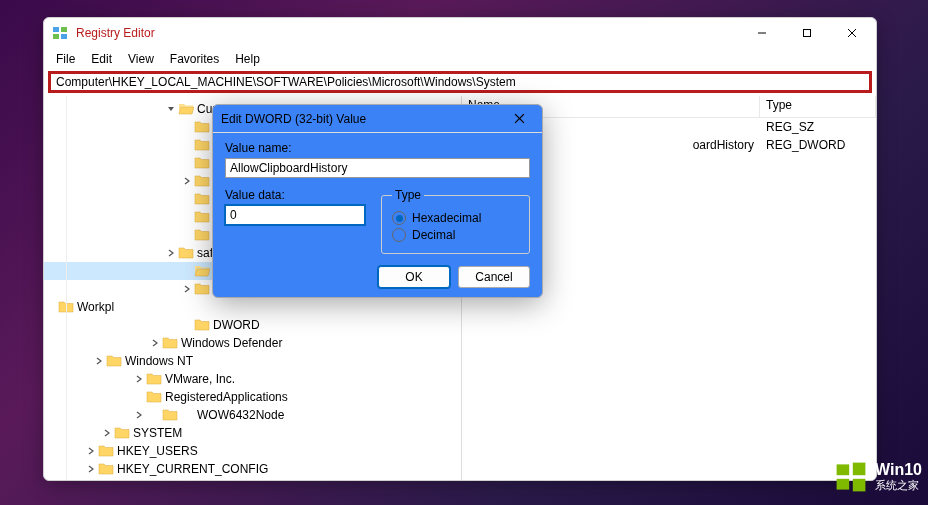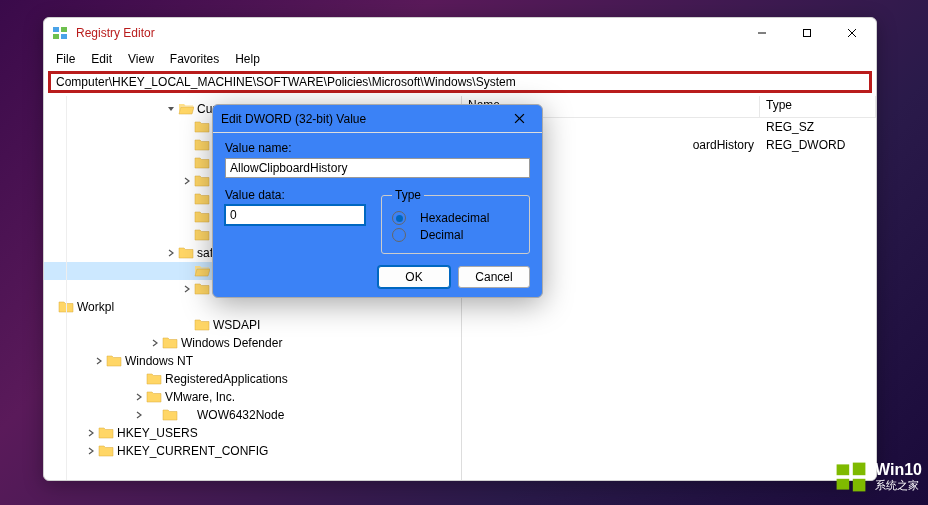--- a/index.html
+++ b/index.html
@@ -40,21 +40,21 @@
 .dialog-title { font-size: 12px; flex: 1; }
 .dialog-close { width: 30px; height: 26px; display: flex; align-items: center; justify-content: center; cursor: pointer; }
 .dialog-body { padding: 8px 12px; font-size: 12px; }
 .field-label { margin-bottom: 3px; }
 .text-input { width: 100%; border: 1px solid #999; padding: 2px 4px; font-size: 12px; font-family: inherit; }
 .text-input.focused { border: 1px solid #0067c0; box-shadow: 0 0 0 1px #0067c0; outline: none; }
 .data-row { display: flex; gap: 16px; margin-top: 10px; }
 .data-col { flex: 1; }
 .fieldset { border: 1px solid #ccc; border-radius: 3px; padding: 6px 10px 8px 10px; }
 .fieldset legend { font-size: 12px; padding: 0 3px; }
-.radio-row { display: flex; align-items: flex-end; gap: 14px; font-size: 12px; margin: 3px 0; }
+.radio-row { display: flex; align-items: flex-end; gap: 6px; font-size: 12px; margin: 3px 0; }
 .radio-dot { width: 14px; height: 14px; border: 1px solid #666; border-radius: 50%; display: inline-flex; align-items: center; justify-content: center; }
 .radio-dot.checked::after { content: ""; width: 7px; height: 7px; background: #0067c0; border-radius: 50%; }
 .dialog-buttons { display: flex; justify-content: flex-end; gap: 8px; padding: 4px 12px 12px 12px; }
 .btn { min-width: 72px; height: 22px; border: 1px solid #aaa; background: #fdfdfd; border-radius: 3px; font-size: 12px; cursor: pointer; }
 .btn.primary { border: 1px solid #0067c0; box-shadow: 0 0 0 1px #0067c0; }
 
 
 .watermark { position: absolute; right: 6px; bottom: 10px; display: flex; align-items: center; gap: 6px; color: #fff; z-index: 20; }
 .watermark-logo { width: 36px; height: 36px; }
 .watermark-text-top { font-size: 16px; font-weight: 700; line-height: 1; }
@@ -210,21 +210,21 @@
           <span class="tree-folder-icon"><svg class="folder-svg" viewBox="0 0 16 13">
               <path d="M1 2 h5 l1.5 1.5 H15 v8.5 H1 z" fill="#ffd666" stroke="#d9a93a" stroke-width="0.5"></path>
             </svg></span>
           <span>Workpl</span>
         </div>
         <div class="tree-item" style="padding-left: 136px;">
           <span class="tree-chevron"></span>
           <span class="tree-folder-icon"><svg class="folder-svg" viewBox="0 0 16 13">
               <path d="M1 2 h5 l1.5 1.5 H15 v8.5 H1 z" fill="#ffd666" stroke="#d9a93a" stroke-width="0.5"></path>
             </svg></span>
-          <span>WSDAPI</span>
+          <span>DWORD</span>
         </div>
         <div class="tree-item" style="padding-left: 104px;">
           <span class="tree-chevron">
             <svg width="10" height="10" viewBox="0 0 10 10">
               <path d="M3 2 L7 5 L3 8" fill="none" stroke="#555" stroke-width="1.2"></path>
             </svg>
           </span>
           <span class="tree-folder-icon"><svg class="folder-svg" viewBox="0 0 16 13">
               <path d="M1 2 h5 l1.5 1.5 H15 v8.5 H1 z" fill="#ffd666" stroke="#d9a93a" stroke-width="0.5"></path>
             </svg></span>
@@ -235,47 +235,58 @@
             <svg width="10" height="10" viewBox="0 0 10 10">
               <path d="M3 2 L7 5 L3 8" fill="none" stroke="#555" stroke-width="1.2"></path>
             </svg>
           </span>
           <span class="tree-folder-icon"><svg class="folder-svg" viewBox="0 0 16 13">
               <path d="M1 2 h5 l1.5 1.5 H15 v8.5 H1 z" fill="#ffd666" stroke="#d9a93a" stroke-width="0.5"></path>
             </svg></span>
           <span>Windows NT</span>
         </div>
         <div class="tree-item" style="padding-left: 88px;">
+          <span class="tree-chevron">
+            <svg width="10" height="10" viewBox="0 0 10 10">
+              <path d="M3 2 L7 5 L3 8" fill="none" stroke="#555" stroke-width="1.2"></path>
+            </svg>
+          </span>
+          <span class="tree-folder-icon"><svg class="folder-svg" viewBox="0 0 16 13">
+              <path d="M1 2 h5 l1.5 1.5 H15 v8.5 H1 z" fill="#ffd666" stroke="#d9a93a" stroke-width="0.5"></path>
+            </svg></span>
+          <span>VMware, Inc.</span>
+        </div>
+        <div class="tree-item" style="padding-left: 88px;">
           <span class="tree-chevron"></span>
           <span class="tree-folder-icon"><svg class="folder-svg" viewBox="0 0 16 13">
               <path d="M1 2 h5 l1.5 1.5 H15 v8.5 H1 z" fill="#ffd666" stroke="#d9a93a" stroke-width="0.5"></path>
             </svg></span>
           <span>RegisteredApplications</span>
         </div>
-        <div class="tree-item" style="padding-left: 88px;">
-          <span class="tree-chevron">
-            <svg width="10" height="10" viewBox="0 0 10 10">
-              <path d="M3 2 L7 5 L3 8" fill="none" stroke="#555" stroke-width="1.2"></path>
-            </svg>
-          </span>
-          <span class="tree-folder-icon"><svg class="folder-svg" viewBox="0 0 16 13">
-              <path d="M1 2 h5 l1.5 1.5 H15 v8.5 H1 z" fill="#ffd666" stroke="#d9a93a" stroke-width="0.5"></path>
-            </svg></span>
-          <span>VMware, Inc.</span>
-        </div>
         <div class="tree-item" style="padding-left: 88px; gap: 16px;">
           <span class="tree-chevron">
             <svg width="10" height="10" viewBox="0 0 10 10">
               <path d="M3 2 L7 5 L3 8" fill="none" stroke="#555" stroke-width="1.2"></path>
             </svg>
           </span>
           <span class="tree-folder-icon"><svg class="folder-svg" viewBox="0 0 16 13">
               <path d="M1 2 h5 l1.5 1.5 H15 v8.5 H1 z" fill="#ffd666" stroke="#d9a93a" stroke-width="0.5"></path>
             </svg></span>
           <span>WOW6432Node</span>
+        </div>
+        <div class="tree-item" style="padding-left: 56px;">
+          <span class="tree-chevron">
+            <svg width="10" height="10" viewBox="0 0 10 10">
+              <path d="M3 2 L7 5 L3 8" fill="none" stroke="#555" stroke-width="1.2"></path>
+            </svg>
+          </span>
+          <span class="tree-folder-icon"><svg class="folder-svg" viewBox="0 0 16 13">
+              <path d="M1 2 h5 l1.5 1.5 H15 v8.5 H1 z" fill="#ffd666" stroke="#d9a93a" stroke-width="0.5"></path>
+            </svg></span>
+          <span>SYSTEM</span>
         </div>
         <div class="tree-item" style="padding-left: 40px;">
           <span class="tree-chevron">
             <svg width="10" height="10" viewBox="0 0 10 10">
               <path d="M3 2 L7 5 L3 8" fill="none" stroke="#555" stroke-width="1.2"></path>
             </svg>
           </span>
           <span class="tree-folder-icon"><svg class="folder-svg" viewBox="0 0 16 13">
               <path d="M1 2 h5 l1.5 1.5 H15 v8.5 H1 z" fill="#ffd666" stroke="#d9a93a" stroke-width="0.5"></path>
             </svg></span>

